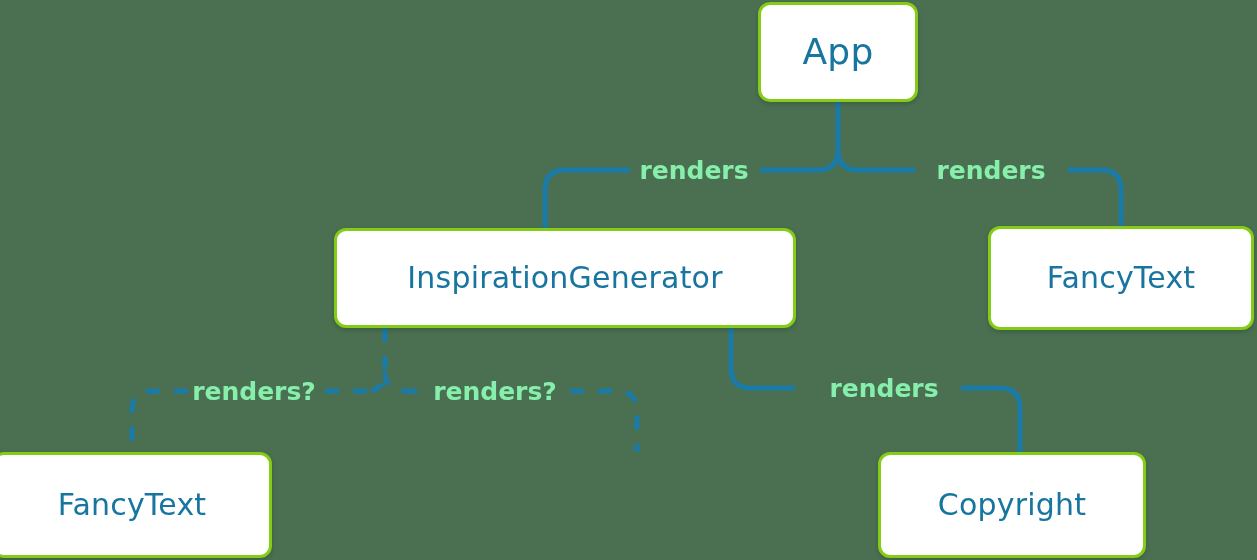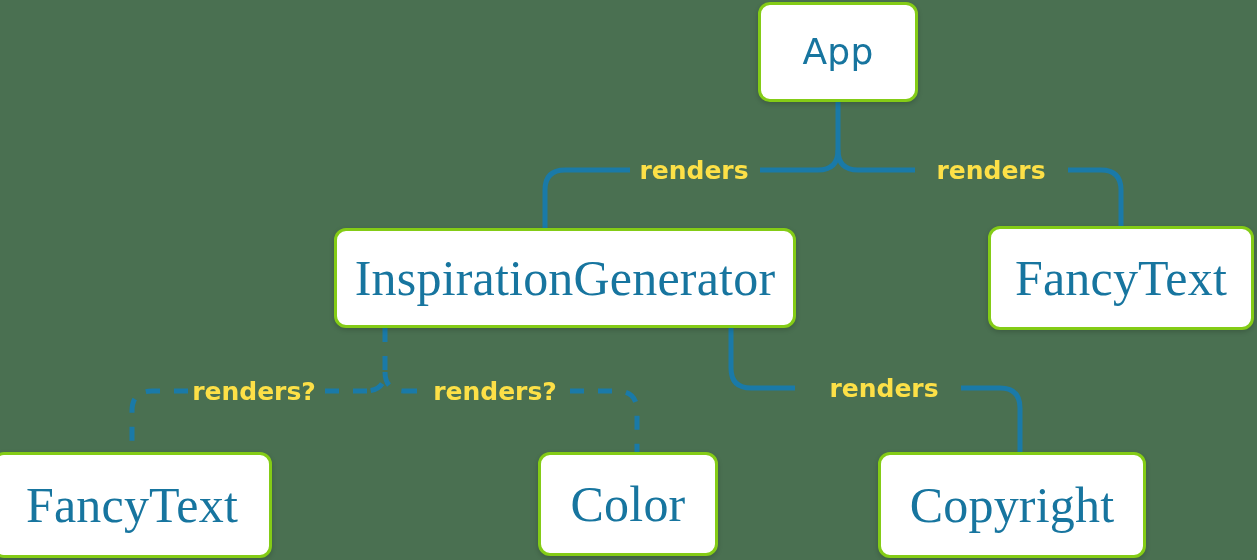--- a/index.html
+++ b/index.html
@@ -37,33 +37,33 @@
     color: #17759f;
     box-shadow: 0 2px 5px rgba(0,0,0,0.18);
   }
   .node-label {
     font-size: 38px;
     line-height: 1;
     letter-spacing: 0.2px;
     white-space: nowrap;
   }
   .node-sm .node-label { font-size: 36px; }
-  .node-lg .node-label { font-size: 50px; font-family: Liberation Serif, serif; }
+  .node-lg .node-label { font-size: 30px; }
 
   
   #node-app        { left: 758px;  top: 2px;   width: 160px; height: 100px; }
   #node-inspgen    { left: 334px;  top: 228px; width: 462px; height: 100px; }
   #node-fancytext-top { left: 988px; top: 226px; width: 266px; height: 104px; }
   #node-fancytext-bottom { left: -8px; top: 452px; width: 280px; height: 106px; }
   #node-color      { left: 538px;  top: 452px; width: 180px; height: 104px; }
   #node-copyright  { left: 878px;  top: 452px; width: 268px; height: 106px; text-align: right; }
 
   .edge-label {
     position: absolute;
-    color: #fde047;
+    color: #86efac;
     font-size: 25px;
     font-weight: 700;
     line-height: 1;
     white-space: nowrap;
     transform: translate(-50%, -50%);
   }
 </style>
 </head>
 <body>
 
@@ -113,21 +113,18 @@
   </div>
 
   <div class="node node-lg" id="node-fancytext-top">
     <span class="node-label">FancyText</span>
   </div>
 
   <div class="node node-lg" id="node-fancytext-bottom">
     <span class="node-label">FancyText</span>
   </div>
 
-  <div class="node node-lg" id="node-color">
-    <span class="node-label">Color</span>
-  </div>
 
   <div class="node node-lg" id="node-copyright">
     <span class="node-label">Copyright</span>
   </div>
 
 </div>
 
 </body></html>

